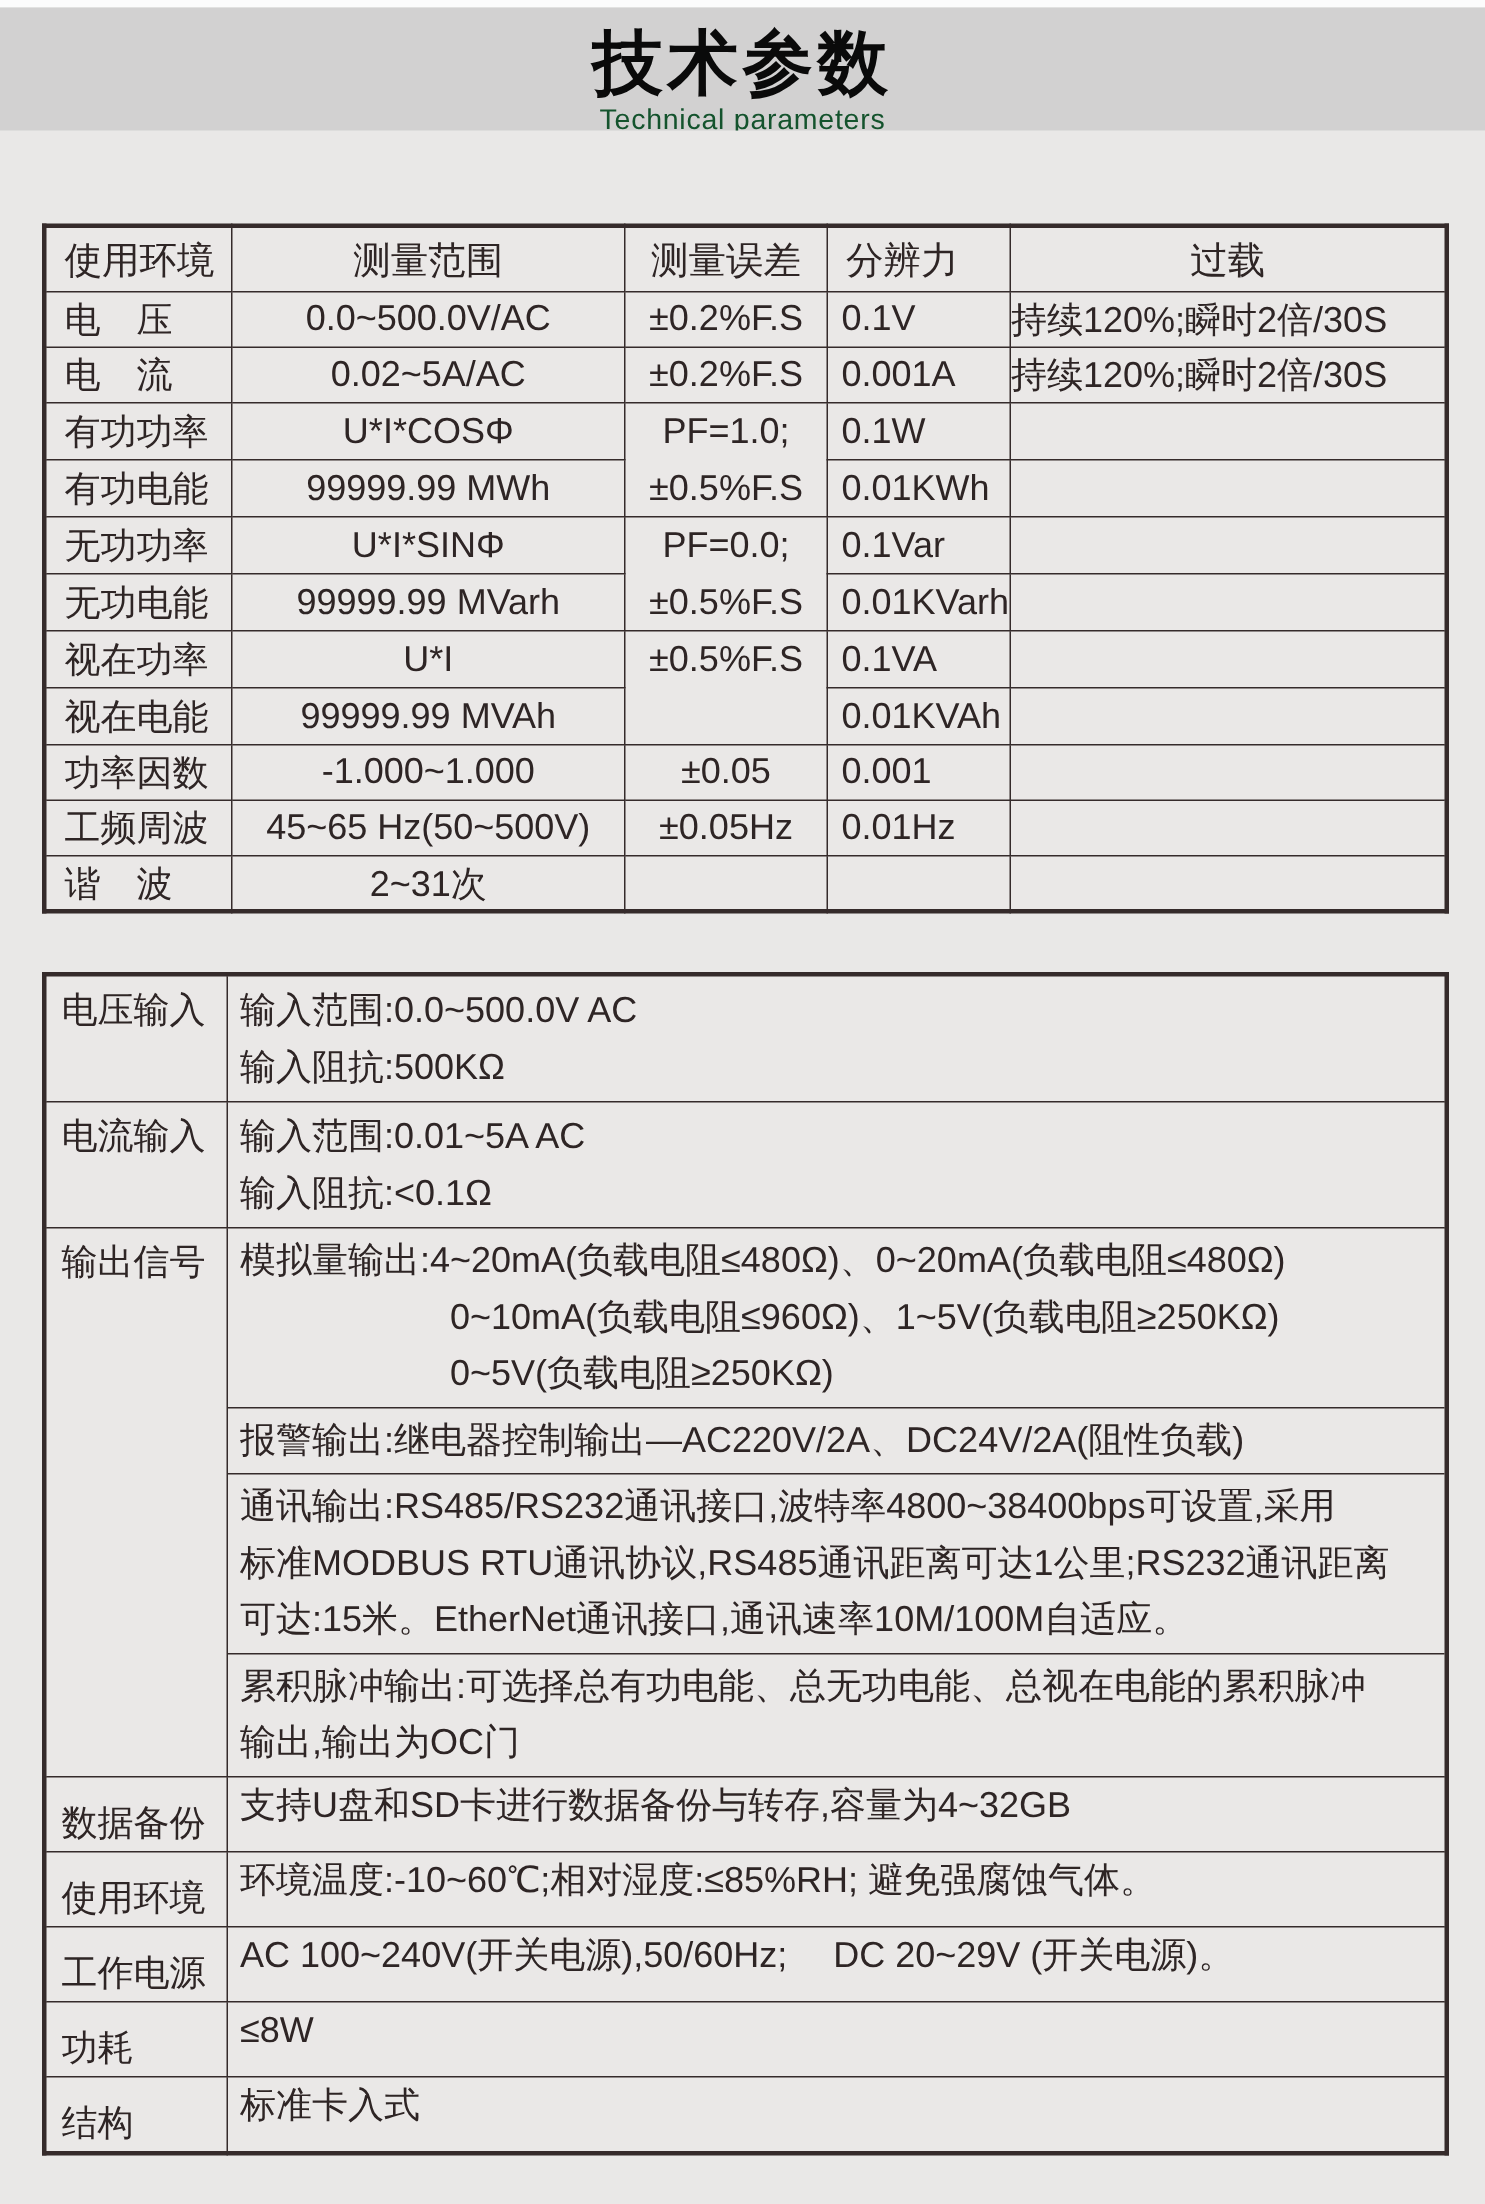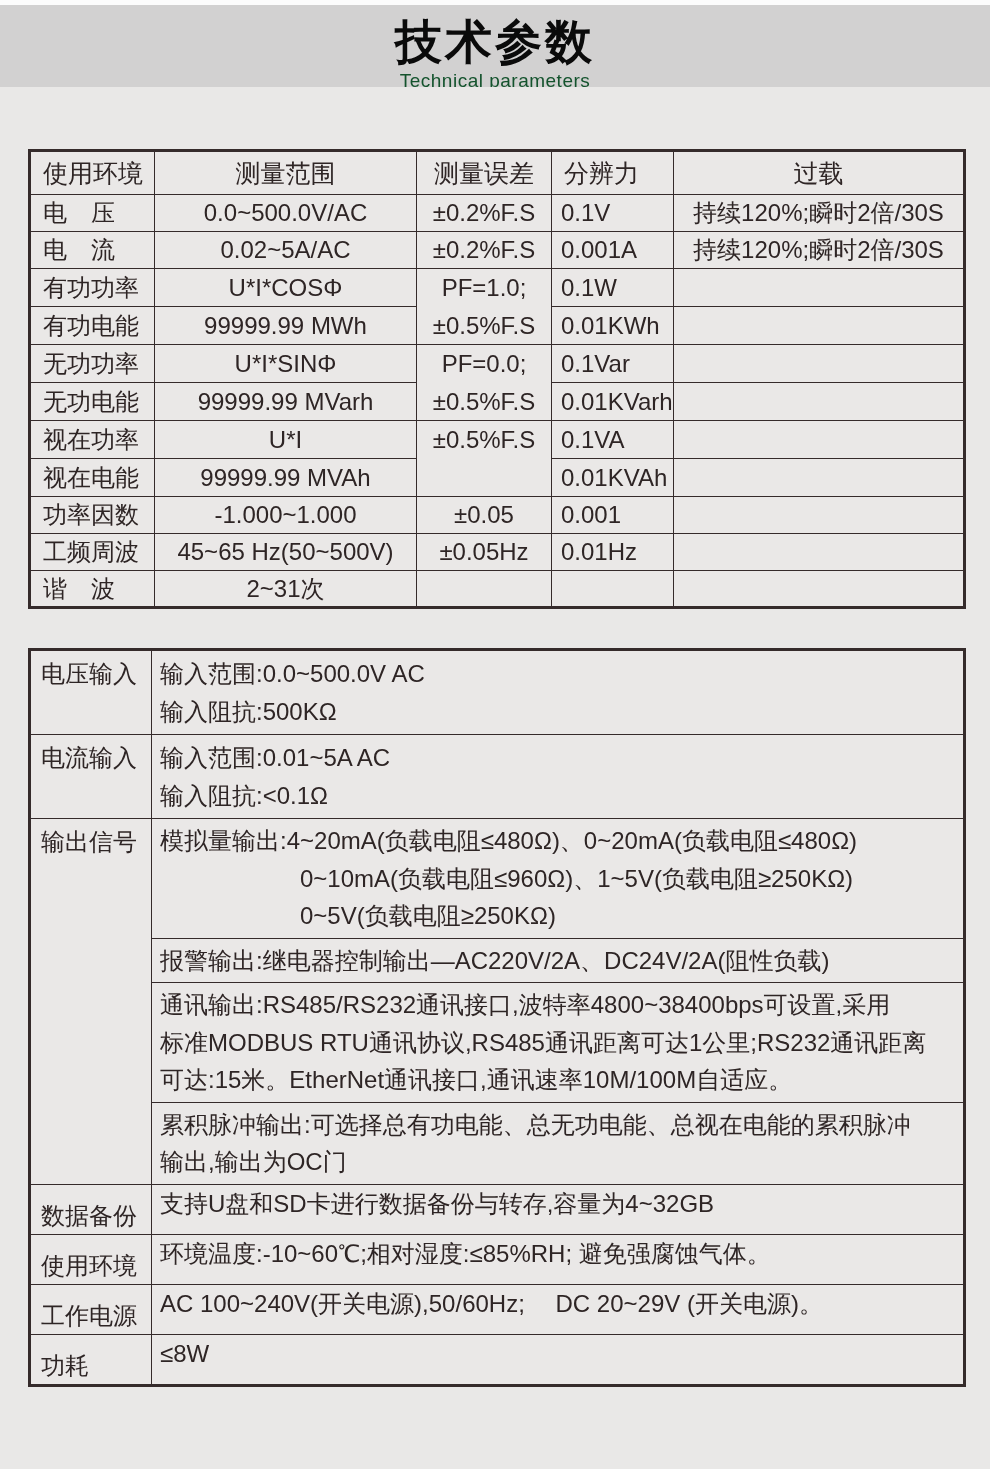--- a/index.html
+++ b/index.html
@@ -63,21 +63,21 @@
     height: 37px;
     font-size: 24px;
     padding: 0;
     white-space: nowrap;
     overflow: hidden;
   }
   .t1 .c-param  { text-align: left; padding-left: 12px; }
   .t1 .c-range  { text-align: center; }
   .t1 .c-error  { text-align: center; }
   .t1 .c-res    { text-align: left; padding-left: 9px; }
-  .t1 .c-over   { text-align: center; }
+  .t1 .c-over   { text-align: left; }
   .t1 .merged   { vertical-align: top; }
   .t1 .merged .line { height: 37.5px; line-height: 37.5px; text-align: center; }
 
   
   .t2 { margin-top: 39px; }
   .t2 td { font-size: 24px; padding: 0; vertical-align: top; }
   .t2 .c-label { padding: 4px 0 0 10px; line-height: 37px; white-space: nowrap; }
   .t2 .c-value { padding: 4px 0 4px 8px; }
   .t2 .vline { line-height: 37.5px; white-space: nowrap; }
   .t2 .single td { height: 37px; }
@@ -281,16 +281,22 @@
       </td>
     </tr>
 
     <tr class="single">
       <td class="c-label">功耗</td>
       <td class="c-value">
         <div class="vline">≤8W</div>
       </td>
     </tr>
 
+    <tr class="single">
+      <td class="c-label">结构</td>
+      <td class="c-value">
+        <div class="vline">标准卡入式</div>
+      </td>
+    </tr>
   </tbody>
     </table>
 
 </div>
 
 </body></html>

